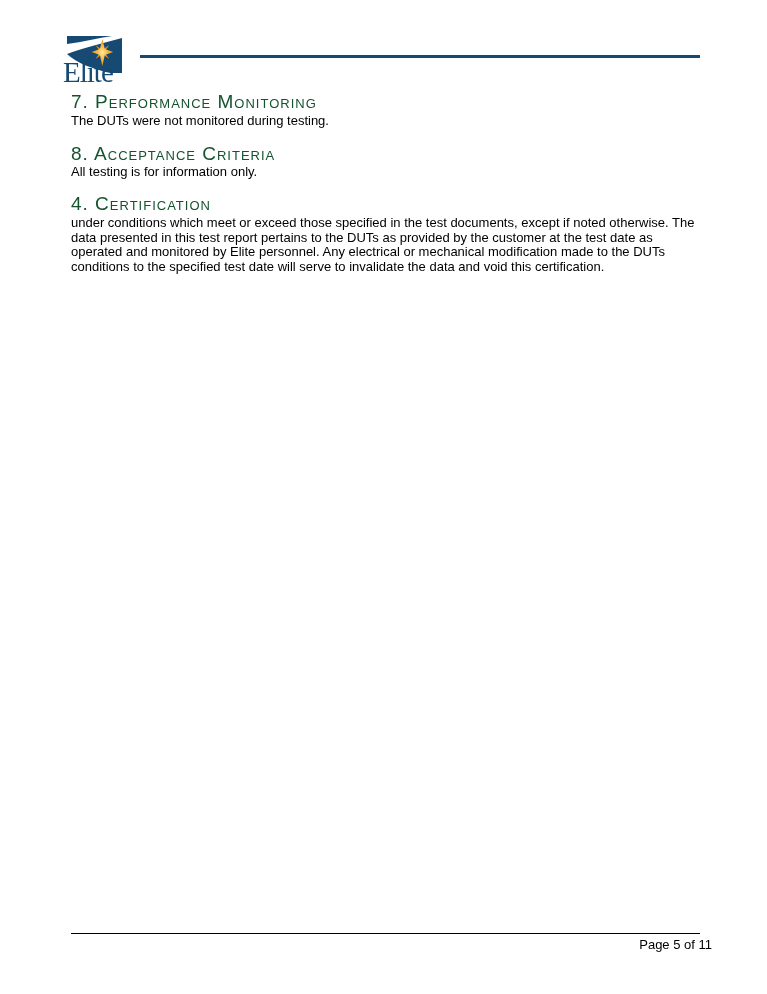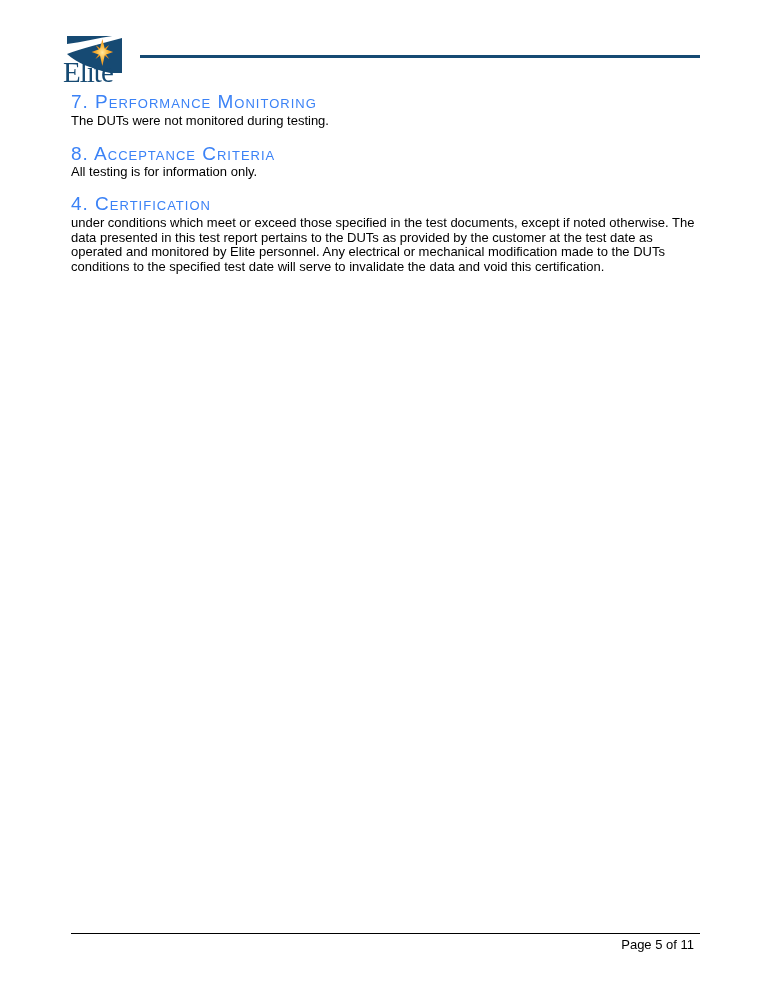--- a/index.html
+++ b/index.html
@@ -27,36 +27,36 @@
   }
   .header-rule{
     position:absolute;left:140px;top:55px;
     width:560px;height:3.4px;background:#164a73;
   }
   
   .sec-heading{
     position:absolute;left:71px;width:635px;
     font-size:19px;line-height:22px;font-weight:400;
     font-variant:small-caps;letter-spacing:1px;
-    color:#3b82f6;
+    color:#14532d;
   }
   .sec-body{
     position:absolute;left:71px;width:635px;
     font-size:13px;line-height:14.6px;color:#000;
   }
   .h7{top:91px;} .b7{top:114px;}
   .h8{top:143px;} .b8{top:165px;}
   .h9{top:193px;} .b9{top:216px;}
   
   .footer-rule{
     position:absolute;left:71px;top:933px;
     width:629px;height:1.3px;background:#000;
   }
   .page-label{
-    position:absolute;left:59px;top:937px;width:635px;
+    position:absolute;left:77px;top:937px;width:635px;
     text-align:right;font-size:13px;color:#000;
   }
 </style>
 </head>
 <body>
 
 <div class="page">
 
   <div class="logo">
     <svg class="logo-mark" viewBox="0 0 56 37" preserveAspectRatio="none" aria-hidden="true">

